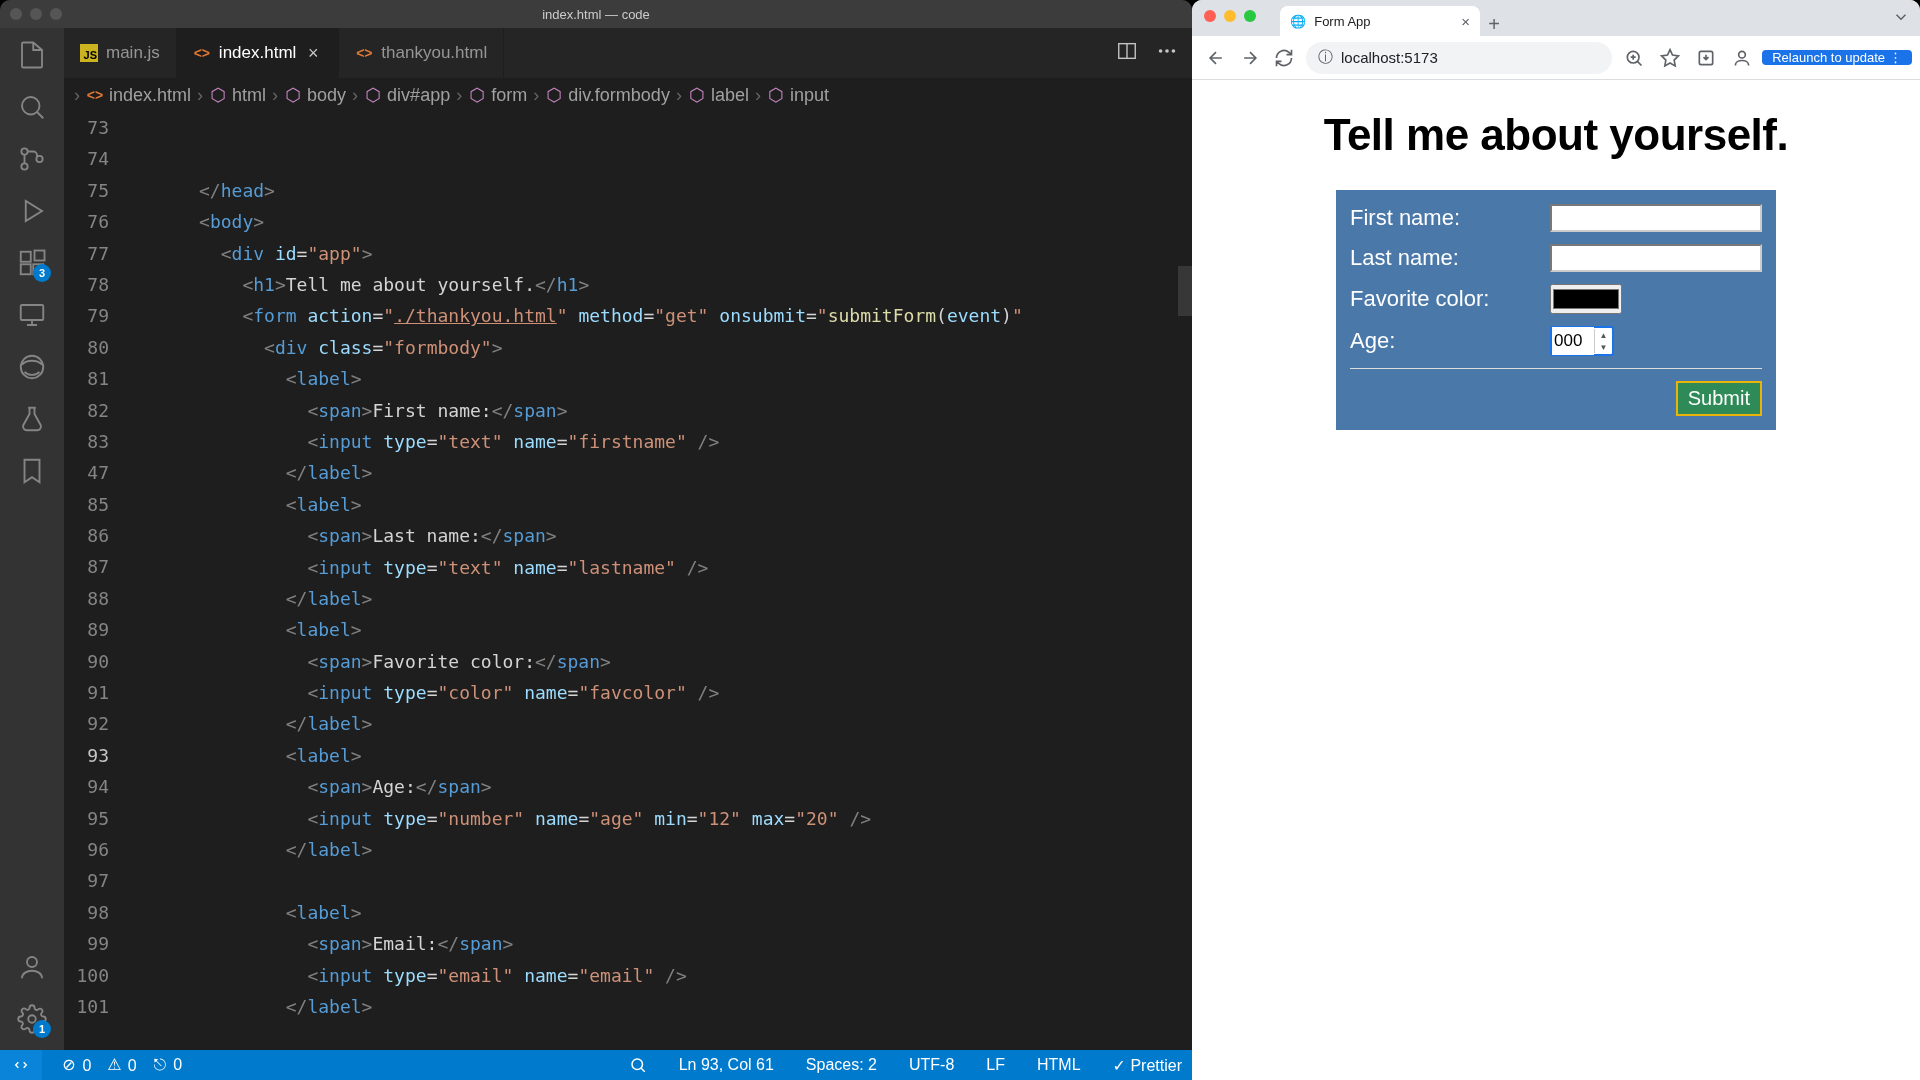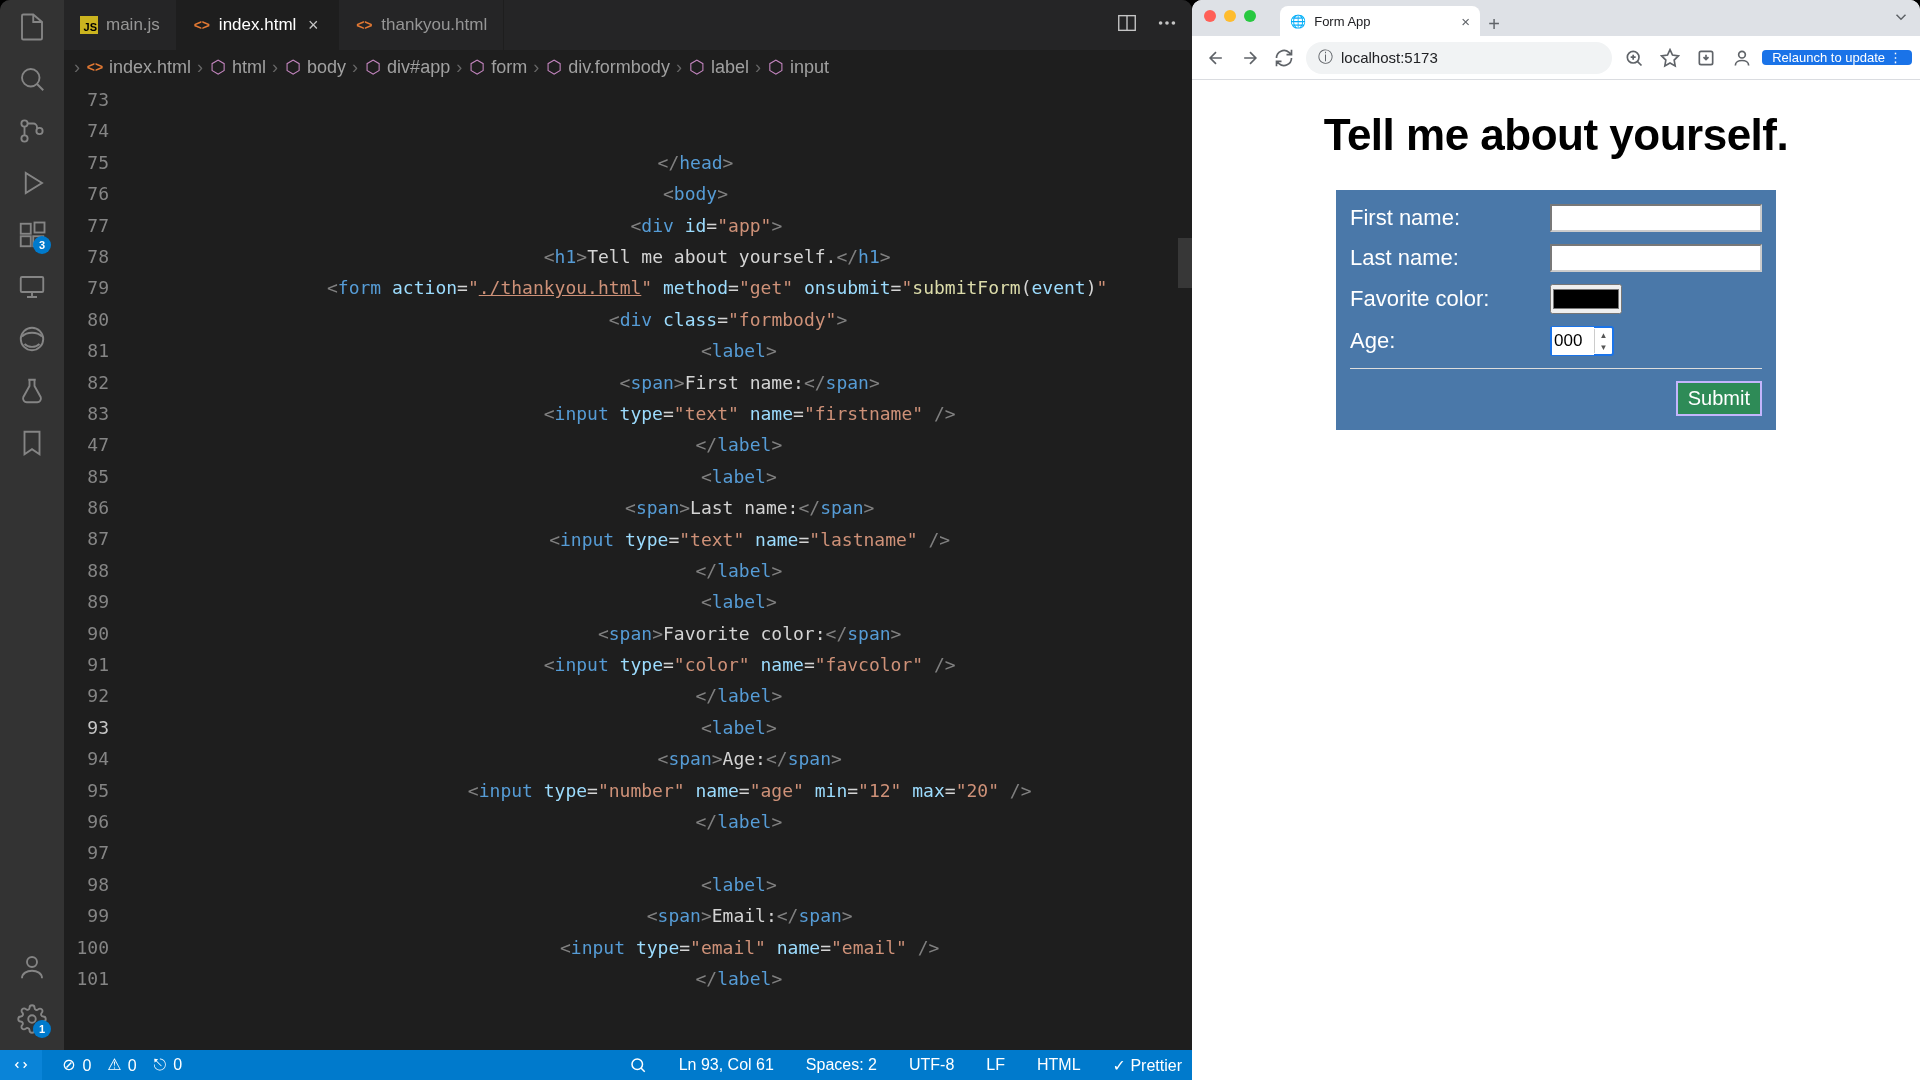--- a/index.html
+++ b/index.html
@@ -29,21 +29,21 @@
 
   .breadcrumbs { height: 34px; background: #1e1e1e; display: flex; align-items: center; padding: 0 10px; gap: 6px; color: #a0a0a0; font-size: 18px; white-space: nowrap; overflow: hidden; }
   .bc { display: flex; align-items: center; gap: 5px; }
   .bc-sep { color: #666; }
   .bc-icon { width: 18px; height: 18px; display: flex; align-items: center; justify-content: center; }
 
   .code { flex: 1; background: #1e1e1e; font-family: Menlo, Monaco, Consolas, monospace; font-size: 18px; line-height: 31.4px; display: flex; overflow: hidden; }
   .gutter { width: 70px; flex-shrink: 0; text-align: right; color: #858585; padding-right: 25px; }
   .gutter div { height: 31.4px; }
   .gutter .cur { color: #c6c6c6; }
-  .lines { flex: 1; white-space: pre; color: #d4d4d4; position: relative; overflow: hidden; text-align: center; }
+  .lines { flex: 1; white-space: pre; color: #d4d4d4; position: relative; overflow: hidden; }
   .lines .line { height: 31.4px; }
   .tag { color: #569cd6; }
   .brk { color: #808080; }
   .attr { color: #9cdcfe; }
   .str { color: #ce9178; }
   .fn  { color: #dcdcaa; }
   .txt { color: #d4d4d4; }
   .minimap-slider { position: absolute; right: 0; top: 154px; width: 14px; height: 50px; background: rgba(200,200,200,0.15); }
 
   .statusbar { height: 30px; background: #007acc; display: flex; align-items: center; color: #fff; font-size: 16px; padding: 0 10px; gap: 20px; }
@@ -82,35 +82,43 @@
   .form-lbl { width: 200px; color: #fff; font-size: 22px; }
   .form-inp { flex: 1; }
   .form-inp input[type=text], .form-inp input[type=email] { width: 100%; height: 28px; border: 2px inset #ccc; background: #fff; font-size: 15px; padding: 0 4px; }
   .form-inp input[type=color] { width: 72px; height: 30px; }
   .form-inp .numwrap { display: inline-flex; align-items: center; border: 2px solid #1a73e8; border-radius: 3px; background: #fff; height: 30px; }
   .form-inp .numwrap input { border: none; width: 42px; font-size: 17px; padding: 0 2px; text-align: left; outline: none; }
   .form-inp .numwrap .steps { width: 18px; display: flex; flex-direction: column; font-size: 8px; color: #555; border-left: 1px solid #ccc; }
   .form-inp .numwrap .steps span { height: 12px; display: flex; align-items: center; justify-content: center; cursor: pointer; }
   .form-hr { border: none; border-top: 1px solid #ddd; margin: 8px 0 12px; }
   .form-submit { text-align: right; }
-  .form-submit button { background: #2e8b57; color: #fff; border: 2px solid #c4b5fd; font-size: 20px; padding: 4px 10px; cursor: pointer; }
+  .form-submit button { background: #2e8b57; color: #fff; border: 2px solid #eab308; font-size: 20px; padding: 4px 10px; cursor: pointer; }
 
   .tooltip { position: absolute; left: 60px; top: 200px; background: #fff; border: 1px solid #ccc; border-radius: 4px; box-shadow: 0 4px 16px rgba(0,0,0,0.2); padding: 12px 16px; display: flex; gap: 12px; width: 370px; font-size: 20px; color: #333; z-index: 10; }
   .tooltip::before { content: ""; position: absolute; top: -8px; left: 150px; border-left: 8px solid transparent; border-right: 8px solid transparent; border-bottom: 8px solid #fff; }
   .tooltip .warn { width: 26px; height: 26px; background: #f29900; border-radius: 3px; display: flex; align-items: center; justify-content: center; color: #fff; font-weight: 700; flex-shrink: 0; }
 
   .cursor-arrow { position: absolute; right: -2px; top: 235px; width: 18px; height: 24px; z-index: 20; pointer-events: none; }
   .cursor-arrow svg { width: 100%; height: 100%; }
 </style>
 </head>
 <body>
 
 <div class="desktop">
 
   <div class="vscode">
+    <div class="vsc-titlebar">
+      <div class="vsc-traffic">
+          <span></span>
+          <span></span>
+          <span></span>
+        </div>
+      <span>index.html — code</span>
+    </div>
 
     <div class="vsc-body">
       <div class="activitybar">
         <div class="act-icon">
             <svg viewBox="0 0 24 24" fill="none" stroke="currentColor" stroke-width="1.5">
               <path d="M13 2H5a1 1 0 0 0-1 1v18a1 1 0 0 0 1 1h14a1 1 0 0 0 1-1V8l-7-6z"></path>
               <path d="M13 2v6h7"></path>
             </svg>
           </div>
         <div class="act-icon">

